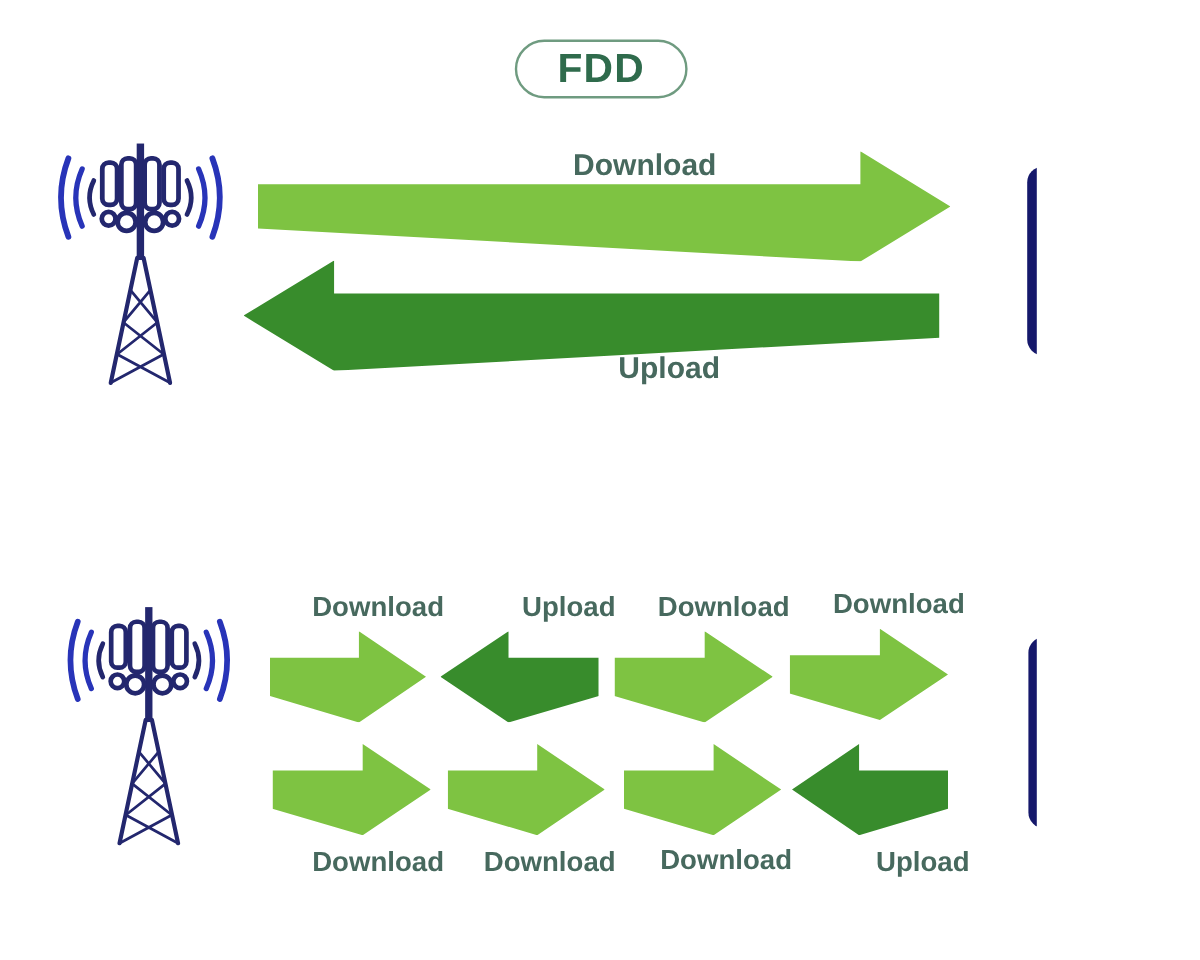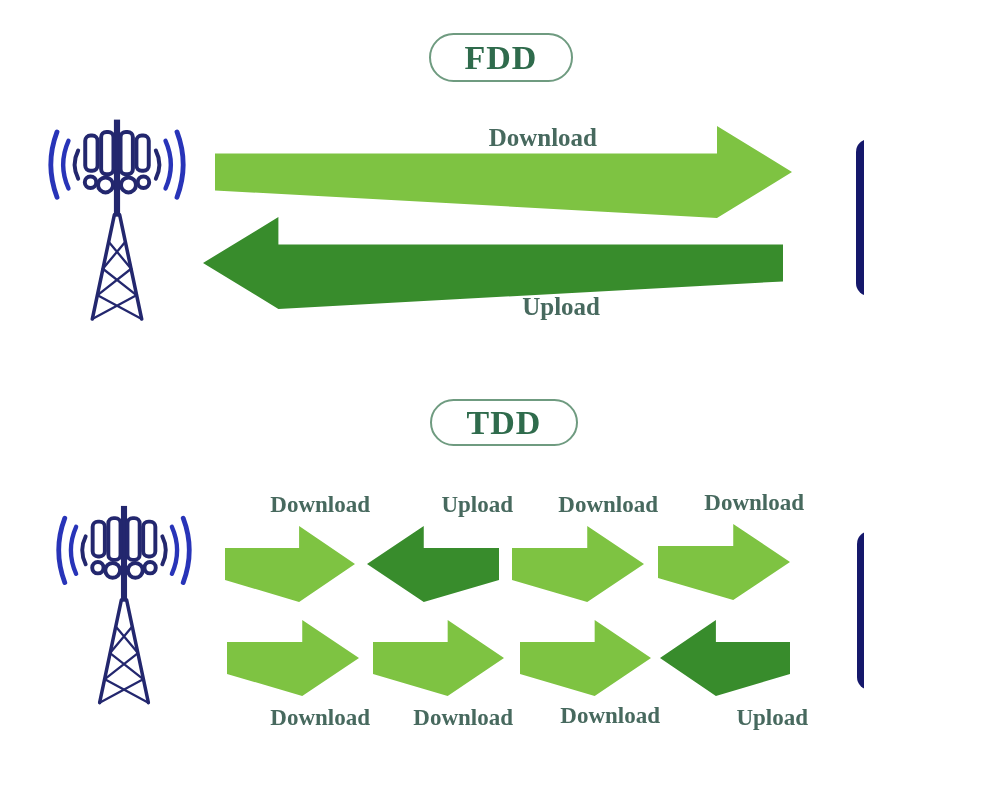--- a/index.html
+++ b/index.html
@@ -10,21 +10,21 @@
     --title-text:#2F6B4C;
     --pill-border:#6F9B80;
     --tower-navy:#23276E;
     --wave-blue:#2834B8;
     --phone-navy:#15186B;
     --phone-button:#ffffff;
   }
   html,body{margin:0;padding:0;background:var(--background);}
   .canvas{
     position:relative;width:864px;height:800px;background:var(--background);
-    overflow:hidden;font-family:Liberation Serif, serif;
+    overflow:hidden;font-family:Liberation Sans, sans-serif;
   }
   .pill{
     position:absolute;box-sizing:border-box;
     border:2.5px solid var(--pill-border);border-radius:26px;
     display:flex;align-items:center;justify-content:center;
     color:var(--title-text);font-weight:700;font-size:34px;letter-spacing:1px;
     background:var(--background);
   }
   .lbl{
     position:absolute;text-align:right;color:var(--label-text);
@@ -105,23 +105,20 @@
   <div class="arrow r-lg light" style="left:215px;top:126px;width:577px;height:92px;"></div>
 
   <div class="arrow l-lg dark" style="left:203px;top:217px;width:580px;height:92px;"></div>
 
   <div class="lbl lg" style="left:400px;top:292px;width:200px;">Upload</div>
 
   <div class="phone" style="left:856px;top:139px;width:88px;height:157px;">
     <div class="home-btn"></div>
   </div>
 
-  <div class="pill" style="left:430px;top:399px;width:148px;height:47px;">
-    <span>TDD</span>
-  </div>
 
   <div class="tower" style="left:50px;top:492px;width:148px;height:222px;">
     <svg viewBox="-5 0 170 235">
         <use href="#cell-tower"></use>
       </svg>
   </div>
 
   <div class="lbl" style="left:210px;top:491px;width:160px;">Download</div>
   <div class="lbl" style="left:353px;top:491px;width:160px;">Upload</div>
   <div class="lbl" style="left:498px;top:491px;width:160px;">Download</div>

